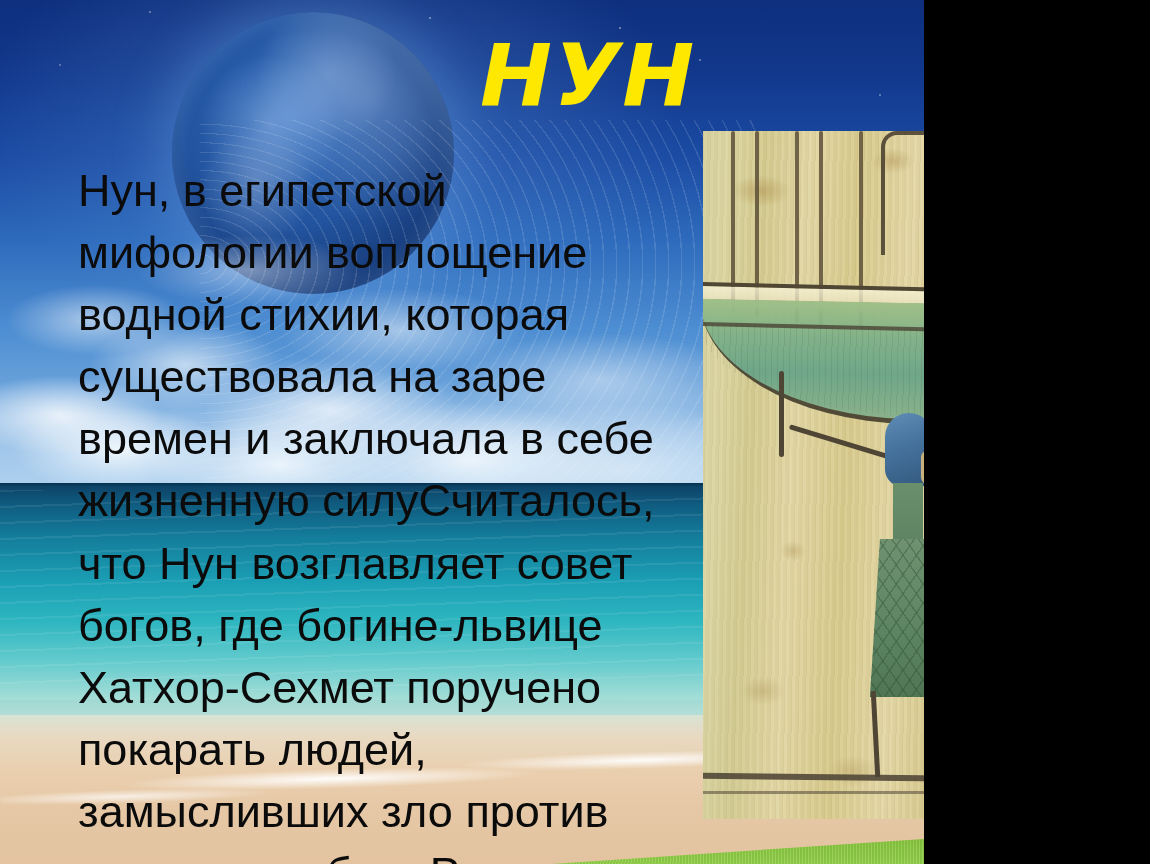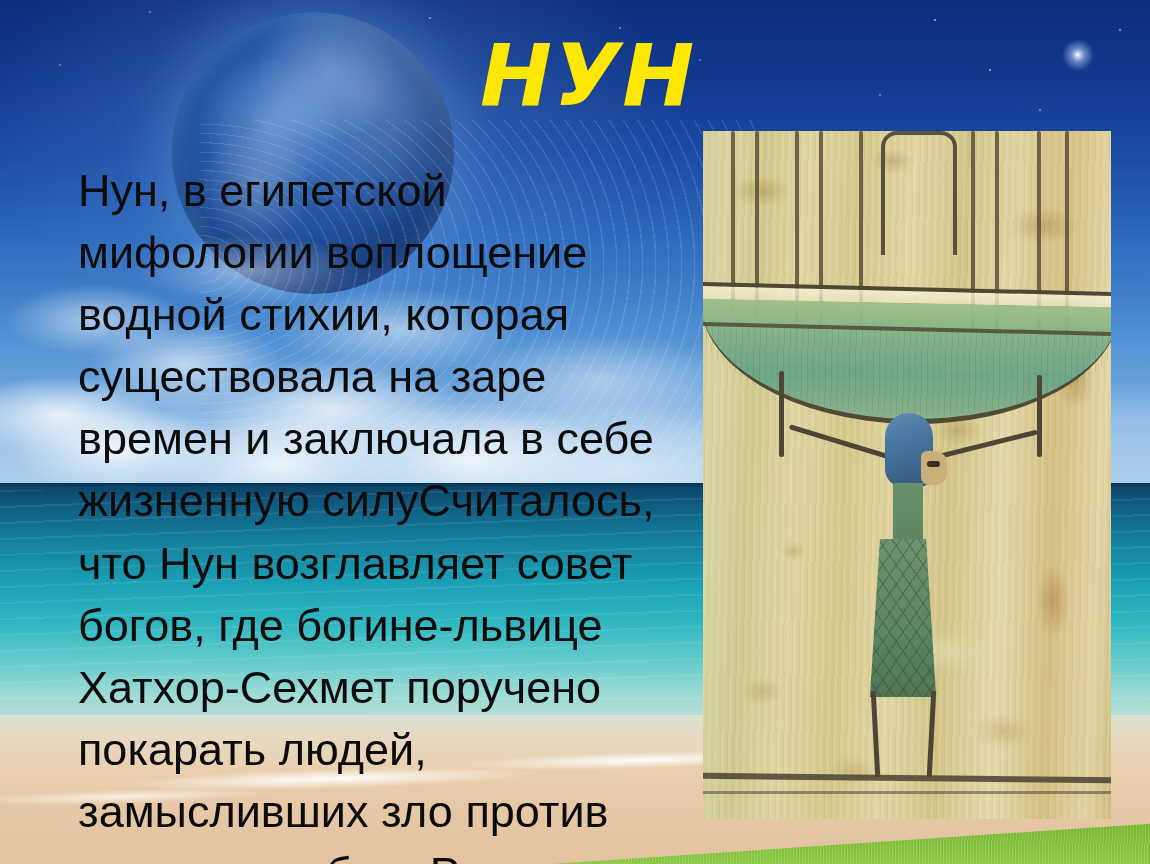--- a/index.html
+++ b/index.html
@@ -2,21 +2,21 @@
 <html><head>
 <meta charset="utf-8">
 <style>
   html, body {
     margin: 0;
     padding: 0;
     background: #000;
   }
   #slide {
     position: relative;
-    width: 1150px;
+    width: 924px;
     height: 864px;
     overflow: hidden;
     font-family: "Liberation Sans", sans-serif;
     background: #0a2a6e;
   }
 
   
   .sky {
     position: absolute;
     left: 0; top: 0;

